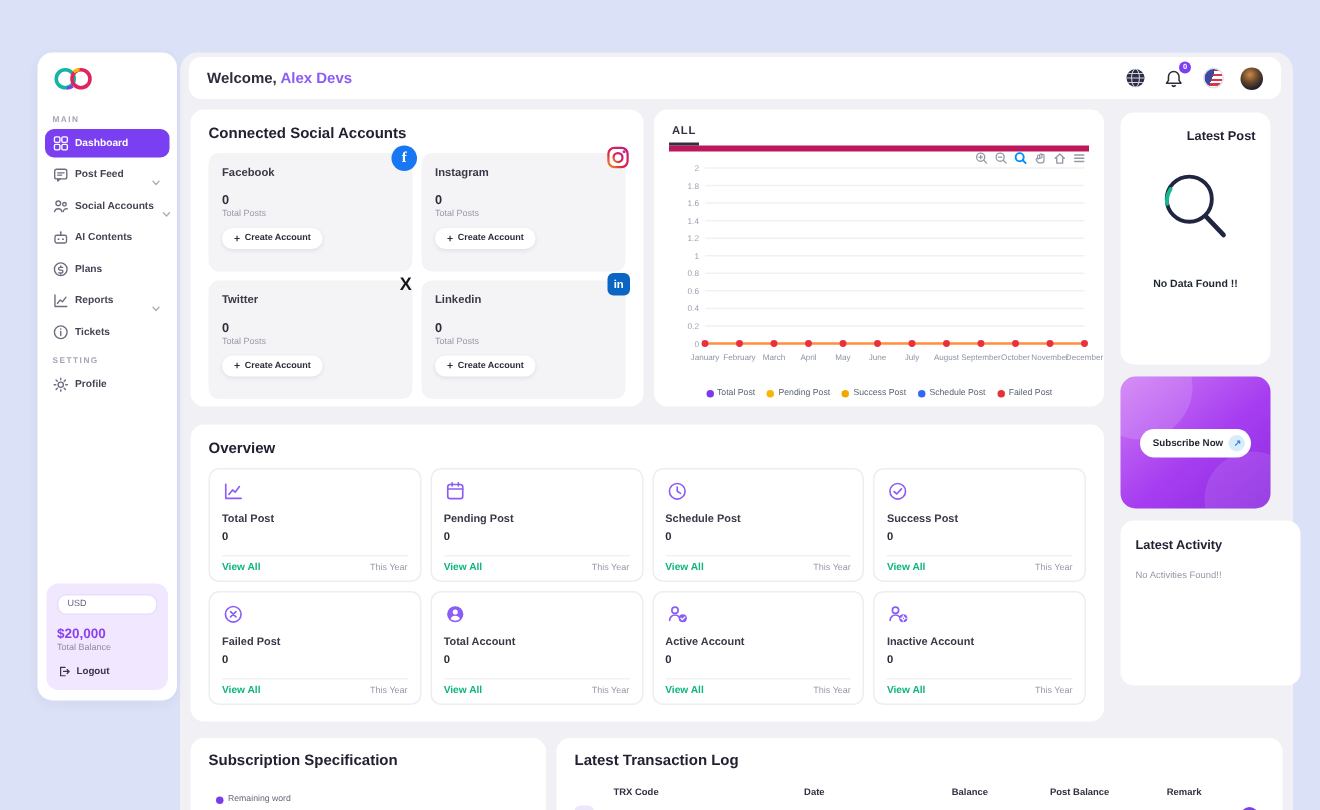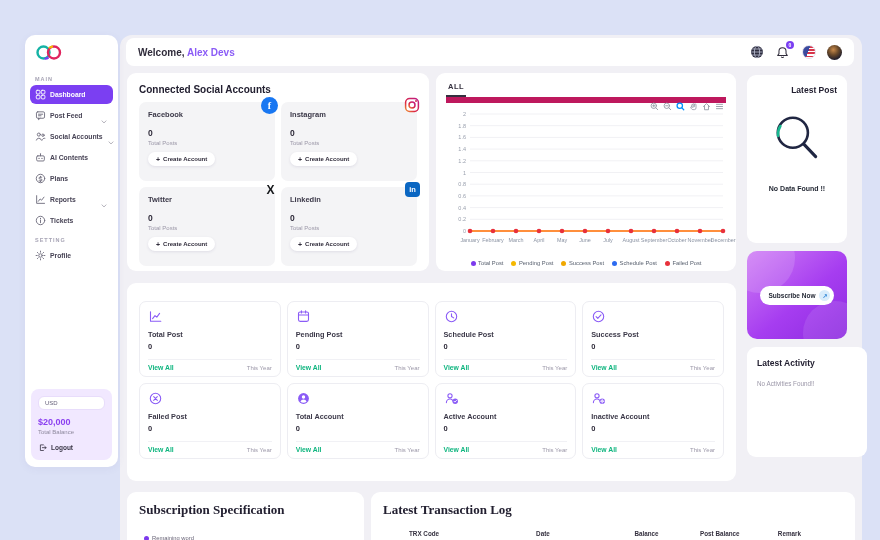--- a/index.html
+++ b/index.html
@@ -66,21 +66,21 @@
   .create-btn { display:inline-flex; align-items:center; gap:3px; background:#fff; border:none; border-radius:10px;
                 padding:3.5px 8px; margin-top:6px; font-size:6px; font-weight:700; color:#2f2b3a;
                 box-shadow:0 1px 3px rgba(40,30,90,.10); cursor:pointer; font-family:inherit; }
   .fb-badge { width:17px; height:17px; border-radius:50%; background:#1877f2; color:#fff; font-weight:700;
               font-size:10px; display:flex; align-items:center; justify-content:center; font-family:"Liberation Serif",serif; }
   .li-badge { width:15px; height:15px; border-radius:4px; background:#0a66c2; color:#fff; font-weight:700;
               font-size:7.5px; display:flex; align-items:center; justify-content:center; }
 
   
   #chart-card { left:436px; top:73px; width:300px; height:198px; padding:9px 10px 6px; }
-  .tab-row { display:flex; align-items:flex-start; border-bottom:6px solid #be185d; padding-bottom:0; }
+  .tab-row { display:flex; align-items:flex-start; border-bottom:4px solid #be185d; padding-bottom:0; }
   .tab-all { font-size:7.5px; font-weight:700; letter-spacing:.5px; color:#34303f;
              border-bottom:2px solid #34303f; padding:0 2px 4px; cursor:pointer; }
   .chart-toolbar { position:absolute; right:12px; top:24px; display:flex; gap:4px; }
   .chart-toolbar .tbi { width:9px; height:9px; cursor:pointer; }
   .legend-row { display:flex; justify-content:center; gap:8px; margin-top:1px; }
   .legend-item { display:flex; align-items:center; gap:2.5px; cursor:pointer; }
   .legend-dot { width:5px; height:5px; border-radius:50%; }
   .legend-label { font-size:5.8px; color:#5a6270; }
 
   
@@ -110,21 +110,21 @@
                display:flex; flex-direction:column; }
   .stat-title { font-size:7.3px; font-weight:700; color:#3b3848; margin-top:6px; }
   .stat-value { font-size:7.5px; font-weight:600; color:#2f2b3a; margin-top:3px; }
   .stat-footer { margin-top:auto; border-top:1px solid #f1f1f5; padding-top:4px;
                  display:flex; justify-content:space-between; align-items:center; }
   .view-all { font-size:6.8px; font-weight:700; color:#0fb57f; cursor:pointer; }
   .period { font-size:6px; color:#9b97a8; }
 
   
   #spec-card { left:127px; top:492px; width:237px; height:70px; padding:10px 12px; border-radius:9px 9px 0 0; }
-  #spec-card .card-title, #trx-card .card-title { font-size:13px;font-family:Liberation Serif, serif; }
+  #spec-card .card-title, #trx-card .card-title { font-size:10px; }
   .spec-legend { display:flex; align-items:center; gap:3px; margin-top:17px; margin-left:5px; }
   .spec-dot { width:5px; height:5px; border-radius:50%; }
   .spec-label { font-size:5.8px; color:#6a6578; }
 
   #trx-card { left:371px; top:492px; width:484px; height:70px; padding:10px 12px; border-radius:9px 9px 0 0; overflow:hidden; }
   .trx-table { margin-top:12px; }
   .trx-head, .trx-row { display:grid; grid-template-columns:22px 1.5fr 1.15fr .75fr .9fr .55fr 16px;
                         align-items:center; column-gap:4px; }
   .trx-head div { font-size:6.3px; font-weight:700; color:#34303f; }
   .trx-row { margin-top:5px; }
@@ -469,20 +469,21 @@
       <span class="sub-arrow">↗</span>
     </button>
   </section>
 
   <section class="card" id="latest-activity-card">
     <div class="card-title" style="font-size:8.5px">Latest Activity</div>
     <div class="no-activity-text">No Activities Found!!</div>
   </section>
 
   <section class="card" id="overview-card">
+    <div class="card-title">Overview</div>
     <div class="overview-grid" id="overview-grid">
         <div class="stat-card">
     <div style="height:15px"><svg width="15" height="15" viewBox="0 0 15 15" fill="none" stroke-linecap="round" stroke-linejoin="round">
               <g stroke="#8b5cf6" stroke-width="1.1">
                 <path d="M2.5 2.8 V12.2 H12.8"></path>
                 <path d="M4.6 9.6 L7 6.6 L8.8 8.1 L11.6 4.4"></path>
               </g>
             </svg></div>
     <div class="stat-title">Total Post</div>
     <div class="stat-value">0</div>

